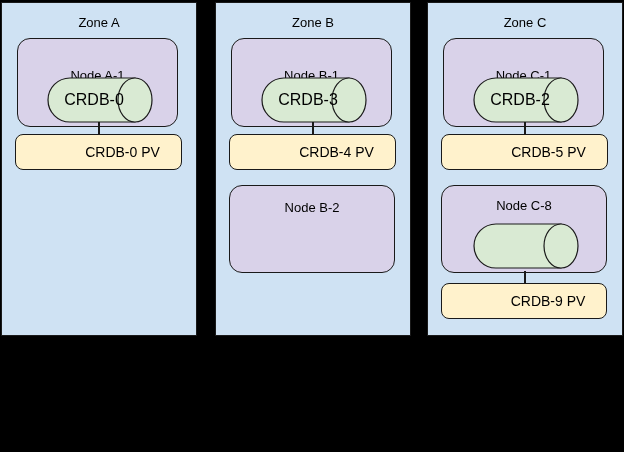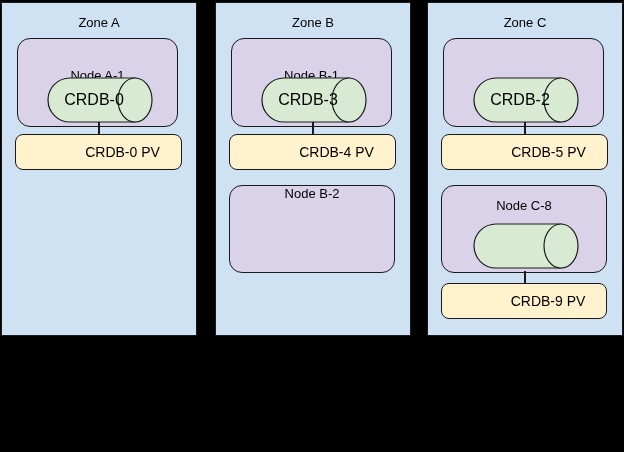--- a/index.html
+++ b/index.html
@@ -122,28 +122,29 @@
     </div>
   </div>
 
   <div class="connector" style="left:96px;top:119px;height:13px"></div>
 
   <div class="pv" style="left:13px;top:131px;width:167px;height:36px">
     <span>CRDB-4 PV</span>
   </div>
 
   <div class="node" style="left:13px;top:182px;width:166px;height:88px">
-    <div class="node-title" style="padding-top:0">Node B-2</div>
+    <div class="node-title" style="padding-top:14px">Node B-2</div>
   </div>
 </div>
 
 <div class="zone" style="left:427px">
   <div class="zone-title">Zone C</div>
 
   <div class="node" style="left:15px;top:35px;width:161px;height:89px">
+    <div class="node-title">Node C-1</div>
     <div class="disk" style="left:29px;top:38px;width:106px;height:46px">
       <svg width="106" height="46" viewBox="0 0 106 46">
         <path d="M 88 1 H 23 A 22 22 0 0 0 23 45 H 88 Z"></path>
         <ellipse cx="88" cy="23" rx="17" ry="22"></ellipse>
       </svg>
       <div class="disk-label">CRDB-2</div>
     </div>
   </div>
 
   <div class="connector" style="left:96px;top:119px;height:13px"></div>

